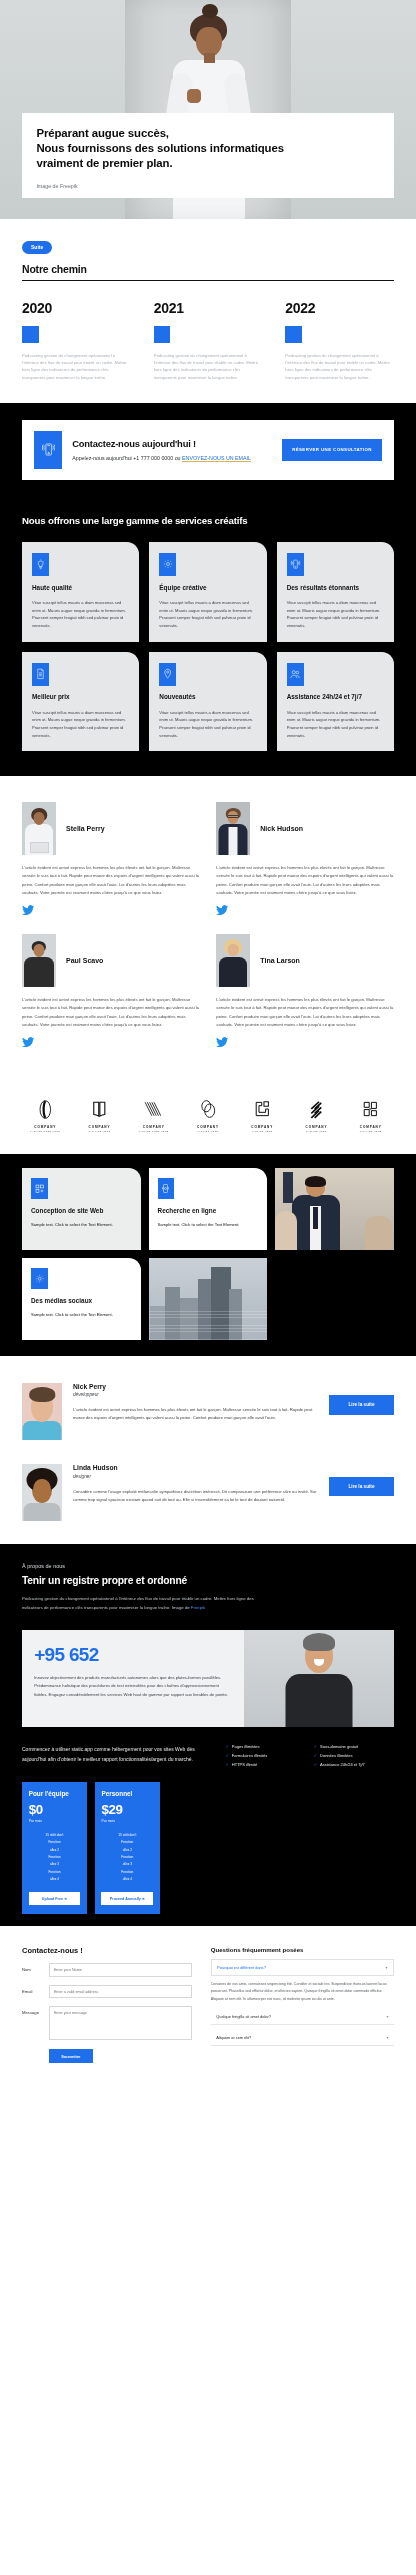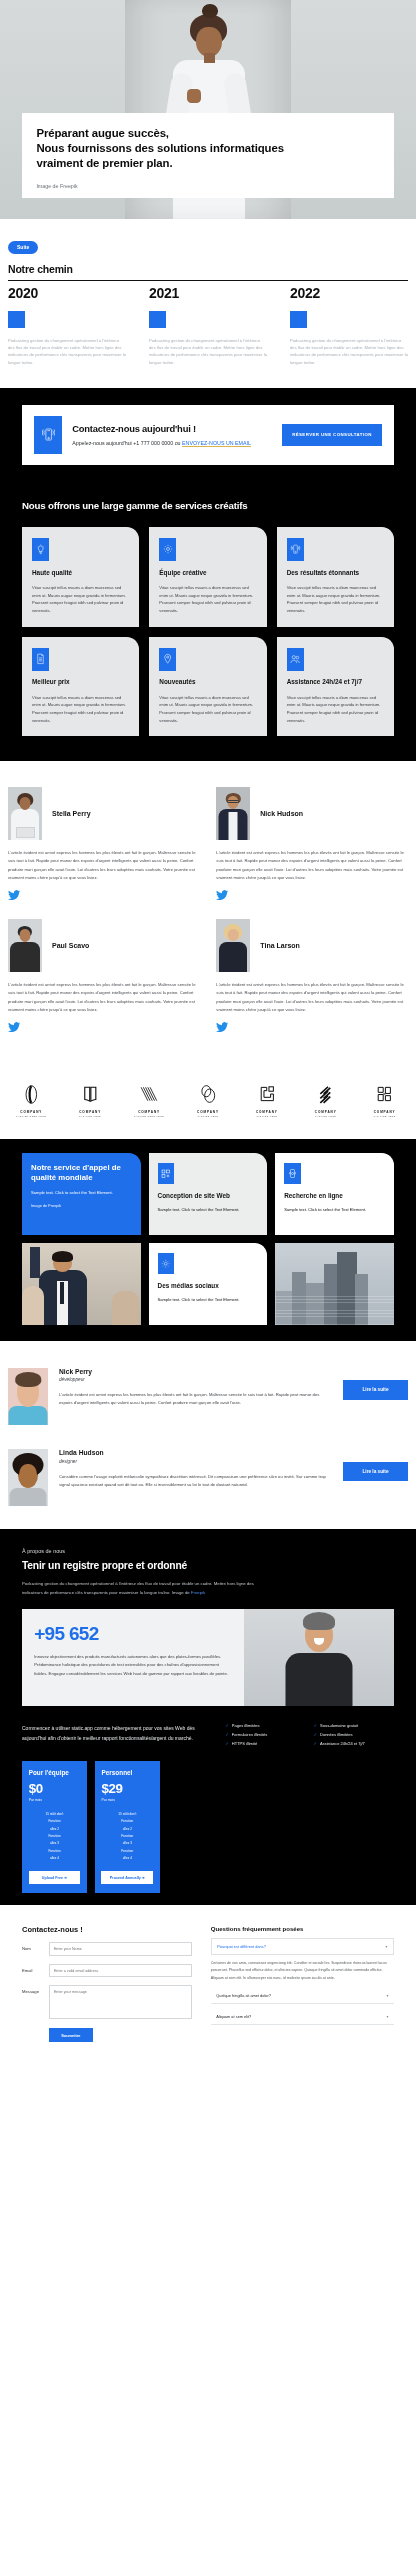--- a/index.html
+++ b/index.html
@@ -50,32 +50,32 @@
   }
   .hero-text { flex: 1; padding: 12.2px 14.4px 9px 14.4px; }
   .hero-title {
     font-size: 11.4px; font-weight: 700; line-height: 1.32; color: #0b0b0b;
     letter-spacing: -0.1px;
   }
   .hero-credit { margin-top: 12.2px; font-size: 5.3px; color: #6a6f74; }
   .hero-credit a { color:#6a6f74; text-decoration:none; }
 
   
-  .section { padding: 22px 8px; }
+  .section { padding: 22px 22px; }
   .pill {
     display: inline-block; background: #1f6fea; color: #fff;
     font-size: 5px; font-weight: 700; padding: 3.3px 9px; border-radius: 11px;
   }
   .sec-title {
     font-size: 10.5px; font-weight: 700; margin-top: 9px; letter-spacing: -0.2px;
   }
   .rule { height: 1.1px; background: #111; margin-top: 5.5px; }
 
   
-  .timeline { display: flex; gap: 23px; margin-top: 4px; }
+  .timeline { display: flex; gap: 23px; margin-top: 19px; }
   .tl-col { flex: 1; }
   .tl-year { font-size: 14px; font-weight: 800; letter-spacing: -0.3px; }
   .tl-sq { width: 16.6px; height: 16.6px; background: #1f6fea; margin-top: 10px; }
   .tl-body { margin-top: 9px; font-size: 4.2px; line-height: 1.75; color: #a8aeb4; }
 
   
   .black { background: #000; }
   .contact-band { padding: 16.6px 22px; }
   .contact-card {
     background: #fff; display: flex; align-items: center; gap: 10px;
@@ -155,21 +155,21 @@
     margin-top: 12.2px;
   }
 
   
   .about { padding: 19px 22px 0 22px; }
   .about-kicker { color: #d9dde1; font-size: 5.5px; }
   .about-h { color: #fff; font-size: 10.3px; font-weight: 700; line-height: 1.3; margin-top: 5.5px; letter-spacing:-0.2px; }
   .about-p { color: #c3c8cd; font-size: 4.3px; line-height: 1.95; margin-top: 7.8px; max-width: 233px; }
   .about-p a { color: #4f8df0; text-decoration: none; }
 
-  .stat-row { display: flex; margin-top: 12px; }
+  .stat-row { display: flex; margin-top: 18px; }
   .stat-left { flex: 1.32; background: #f1f2f3; padding: 14.4px 12.2px 16.6px 12.2px; }
   .stat-num { font-size: 19px; font-weight: 800; color: #1f6fea; letter-spacing: -0.7px; }
   .stat-p { margin-top: 7.8px; font-size: 4.2px; line-height: 1.95; color: #3c4045; }
   .stat-right { flex: 1; position: relative; overflow: hidden; background:#c9cdd0; min-height: 97px; }
 
   
   .pricing { padding: 16.6px 22px 0 22px; }
   .pr-top { display: flex; gap: 14.4px; }
   .pr-lead { flex: 1.12; color: #e8eaec; font-size: 5px; line-height: 2.1; }
   .pr-feats { flex: 1; display: grid; grid-template-columns: 1fr 1fr; gap: 4.4px 7.8px; align-content: start; }
@@ -541,25 +541,20 @@
         <div class="client-name">COMPANY</div>
         <div class="client-tag">TAG LINE HERE</div>
       </div>
 
     </div>
   </section>
 
   <section class="black feat-wrap">
     <div class="feat-grid">
 
-      <div class="feat-card feat-blue">
-        <div class="feat-h">Notre service d'appel de qualité mondiale</div>
-        <p class="feat-p">Sample text. Click to select the Text Element.</p>
-        <div class="feat-credit">Image de Freepik</div>
-      </div>
 
       <div class="feat-card feat-grey">
         <div class="feat-ico">
           <svg width="9.4" height="9.4" viewBox="0 0 18 18" fill="none" stroke="#fff" stroke-width="1.1">
             <rect x="2" y="2" width="5.5" height="5.5"></rect>
             <rect x="10.5" y="2" width="5.5" height="5.5"></rect>
             <rect x="2" y="10.5" width="5.5" height="5.5"></rect>
             <path d="M10.5 13.3h5.5M13.3 10.5v5.5"></path>
           </svg>
         </div>

